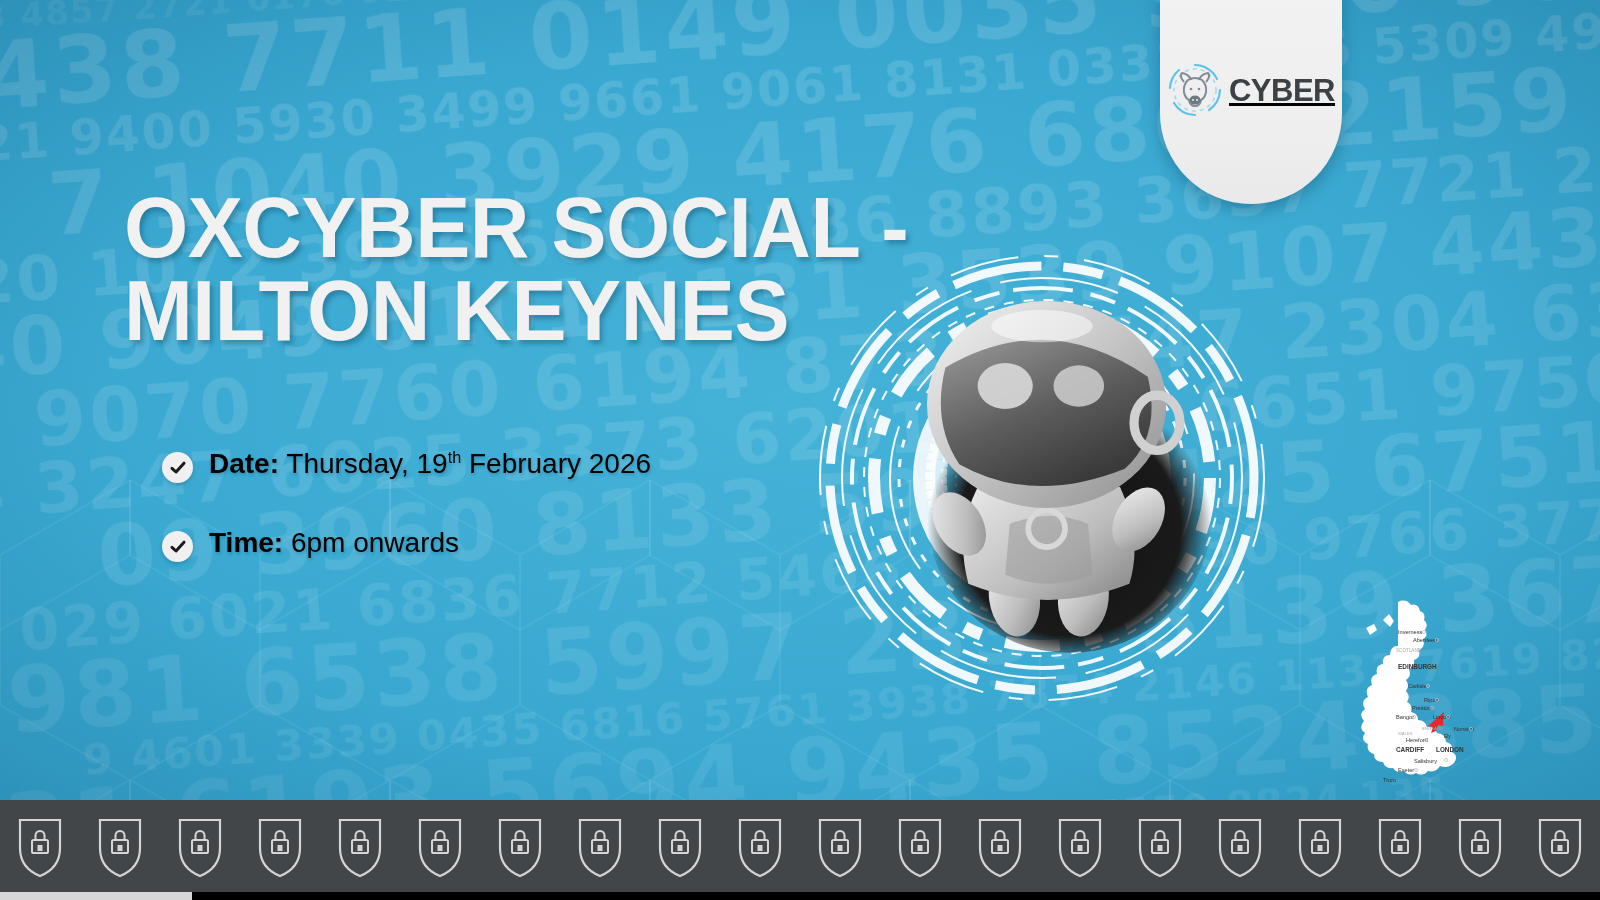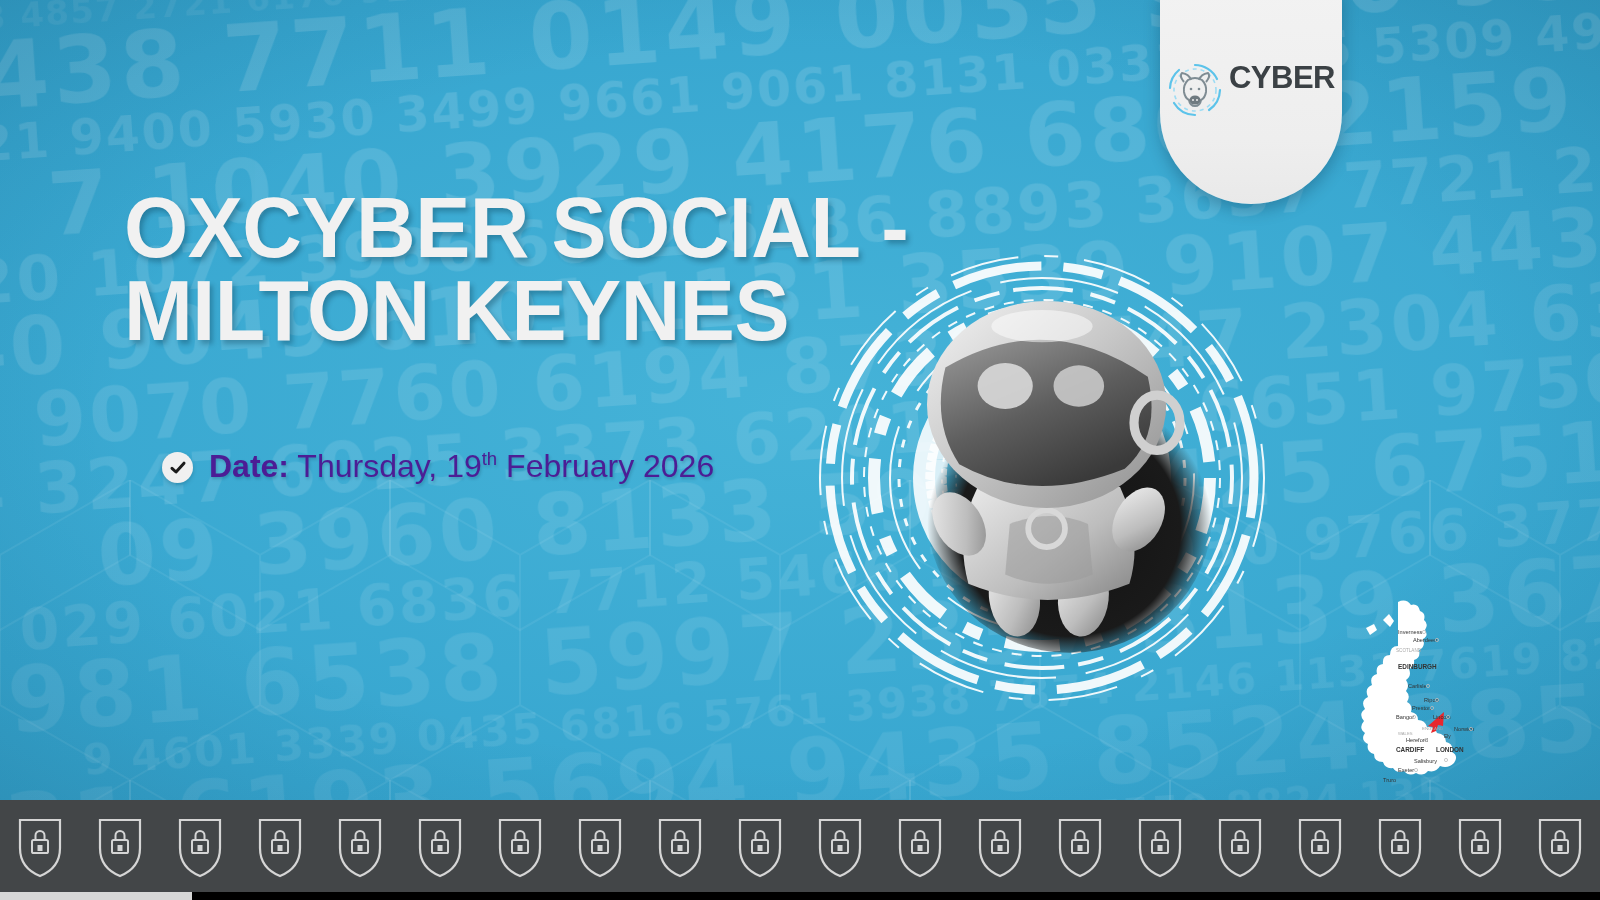--- a/index.html
+++ b/index.html
@@ -24,21 +24,21 @@
   .hexlayer svg{width:100%;height:100%;}
 
   
   .logo-panel{
     position:absolute;left:1160px;top:-10px;width:182px;height:214px;
     background:linear-gradient(180deg,#f2f2f2 0%,#eeeeee 70%,#e9e9e9 100%);
     border-radius:0 0 91px 91px;
     box-shadow:0 6px 16px rgba(0,30,50,.28);
     display:flex;align-items:flex-start;justify-content:center;
   }
-  .logo-inner{display:flex;gap:6px;margin-top:72px;}
+  .logo-inner{display:flex;align-items:center;gap:6px;margin-top:72px;text-decoration:underline;}
   .logo-mark{width:56px;height:56px;position:relative;flex:none;}
   .logo-word{font-size:31px;font-weight:800;color:#3b4145;letter-spacing:-0.5px;
              font-family:"Liberation Sans",sans-serif;line-height:1;}
 
   
   .headline{
     position:absolute;left:124px;top:186px;width:860px;
     color:#f1f1f1;font-weight:800;font-size:86px;line-height:.97;
     letter-spacing:-.5px;text-transform:uppercase;
     text-shadow:3px 4px 5px rgba(0,40,60,.30);
@@ -48,21 +48,21 @@
 
   
   .details{position:absolute;left:162px;top:448px;width:640px;}
   .detail-row{display:flex;align-items:flex-start;gap:16px;margin-bottom:44px;}
   .tick{
     width:31px;height:31px;border-radius:50%;flex:none;margin-top:4px;
     background:#f0f0f0;display:flex;align-items:center;justify-content:center;
     box-shadow:0 2px 4px rgba(0,40,60,.22);
   }
   .tick svg{display:block;}
-  .detail-text{color:#4c1d95;font-size:32px;line-height:1.17;font-weight:400;
+  .detail-text{color:#000000;font-size:28px;line-height:1.17;font-weight:400;
                text-shadow:1px 2px 3px rgba(0,40,60,.22);text-align:right;}
   .detail-text b{font-weight:800;}
   .detail-text sup{font-size:.58em;vertical-align:super;}
 
   
   .tech{position:absolute;left:812px;top:248px;width:460px;height:460px;}
   .tech svg{position:absolute;inset:0;width:100%;height:100%;}
   .mascot{position:absolute;left:128px;top:128px;width:205px;height:205px;}
 
   
@@ -256,20 +256,28 @@
 
   <div class="details" id="details">
       <div class="detail-row">
         <span class="tick">
           <svg width="18" height="18" viewBox="0 0 18 18">
             <path d="M3 9.3 L7 13 L15 4.2" stroke="#1b1b1b" stroke-width="3" fill="none" stroke-linecap="round" stroke-linejoin="round"></path>
           </svg>
         </span>
         <span class="detail-text"><b>Date:</b> <span>Thursday, 19<sup>th</sup> February 2026</span></span>
       </div>
+      <div class="detail-row">
+        <span class="tick">
+          <svg width="18" height="18" viewBox="0 0 18 18">
+            <path d="M3 9.3 L7 13 L15 4.2" stroke="#1b1b1b" stroke-width="3" fill="none" stroke-linecap="round" stroke-linejoin="round"></path>
+          </svg>
+        </span>
+        <span class="detail-text"><b>Time:</b> <span>6pm onwards</span></span>
+      </div>
     </div>
 
   <div class="ukmap">
     <svg viewBox="0 0 160 200">
       <g fill="#ffffff">
         <path d="M47 28 l6 -6 l5 7 l-4 6 Z"></path>
         <path d="M30 36 l8 -4 l3 6 l-7 5 Z"></path>
         <path d="M62 10 q8 -4 13 3 q7 -2 9 6 q6 2 4 9 q5 4 1 10 q4 6 -2 9 q3 8 -4 11
                  q2 8 -5 10 q1 7 -5 9 q3 7 -3 11 q4 6 0 11 q5 5 1 11 q6 3 4 10
                  q7 1 7 8 q7 0 9 7 q8 -1 10 6 q9 1 9 9 q8 2 6 10 q7 4 2 11

